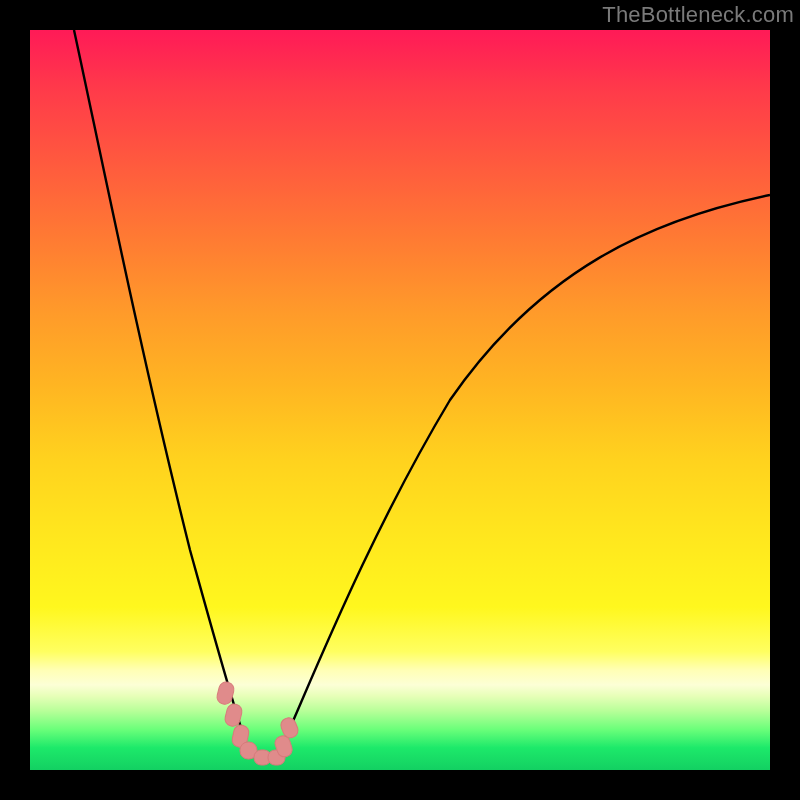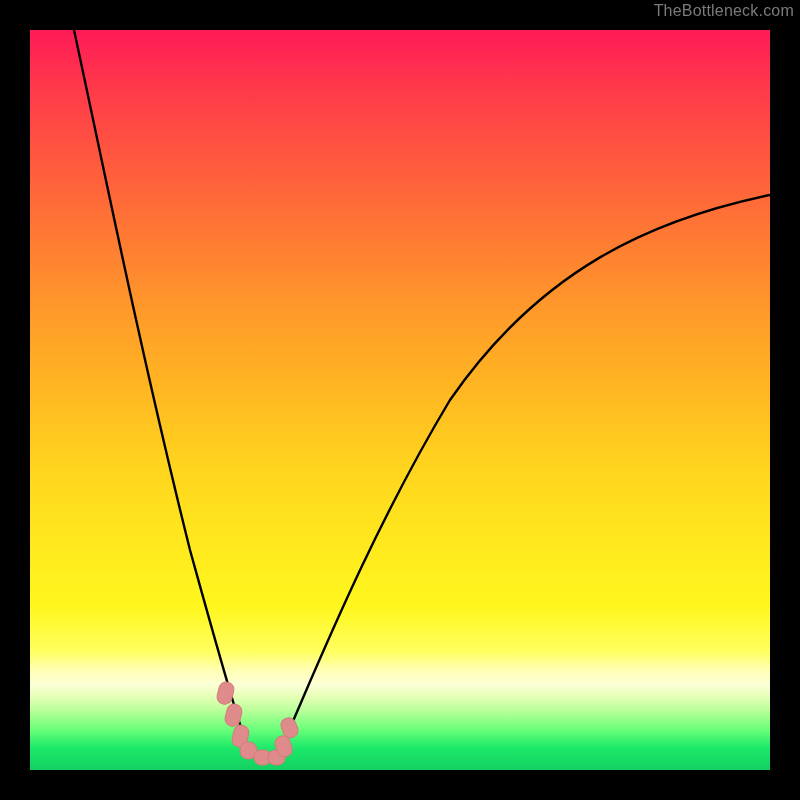--- a/index.html
+++ b/index.html
@@ -52,21 +52,21 @@
     top: 0;
     left: 0;
     width: 740px;
     height: 740px;
   }
   .watermark {
     position: absolute;
     top: 2px;
     right: 6px;
     color: #7a7a7a;
-    font-size: 16px;
+    font-size: 22px;
     font-weight: 500;
     letter-spacing: 0.2px;
     user-select: none;
   }
 </style>
 </head>
 <body>
 
 <div class="frame">
   <div class="watermark">TheBottleneck.com</div>

